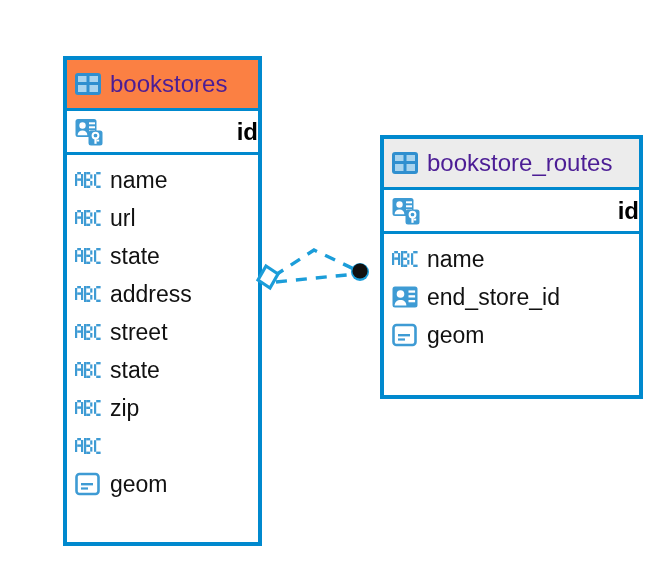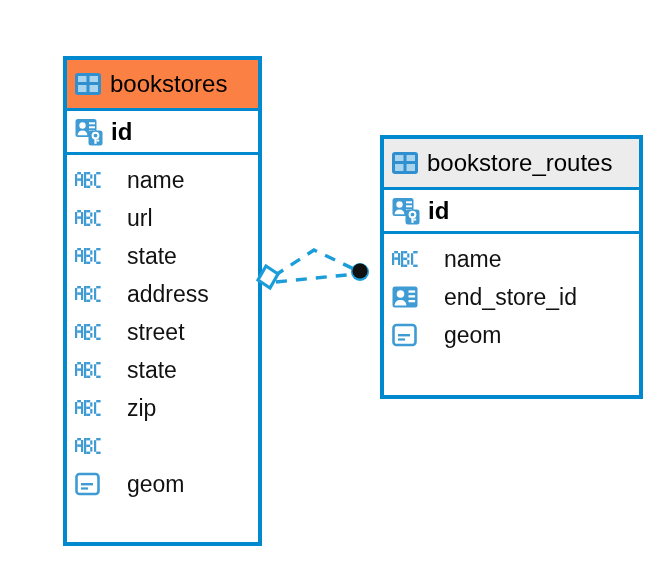--- a/index.html
+++ b/index.html
@@ -49,54 +49,55 @@
     display: flex;
     align-items: center;
     padding-left: 8px;
     gap: 9px;
   }
   .entity-header.orange { background: #fb8043; }
   .entity-header.gray   { background: #ececec; }
 
   .entity-title {
     font-size: 24px;
-    color: #000000;
+    color: #4c1d95;
     line-height: 1;
     white-space: nowrap;
   }
 
   
   .pk-row {
     box-sizing: border-box;
     height: 47px;
     display: flex;
     align-items: center;
     padding-left: 8px;
     gap: 8px;
     border-top: 3px solid #0089ce;
     border-bottom: 3px solid #0089ce;
     background: #ffffff;
+    justify-content: space-between;
   }
   .pk-label {
     font-size: 24px;
     font-weight: bold;
     color: #000000;
     line-height: 1;
     white-space: nowrap;
   }
 
   .field-list {
     padding-top: 6px;
   }
   .field-row {
     height: 38px;
     display: flex;
     align-items: center;
     padding-left: 8px;
-    gap: 26px;
+    gap: 9px;
   }
   .field-label {
     font-size: 23px;
     color: #111111;
     line-height: 1;
     white-space: nowrap;
   }
 
   
   .icon {

